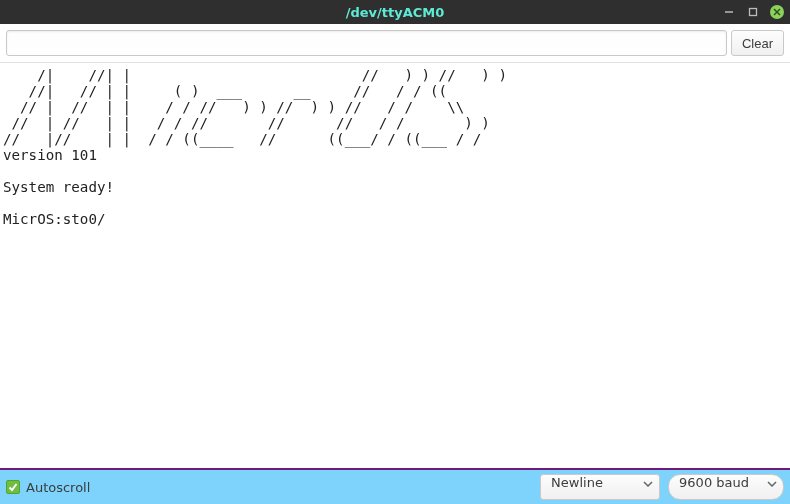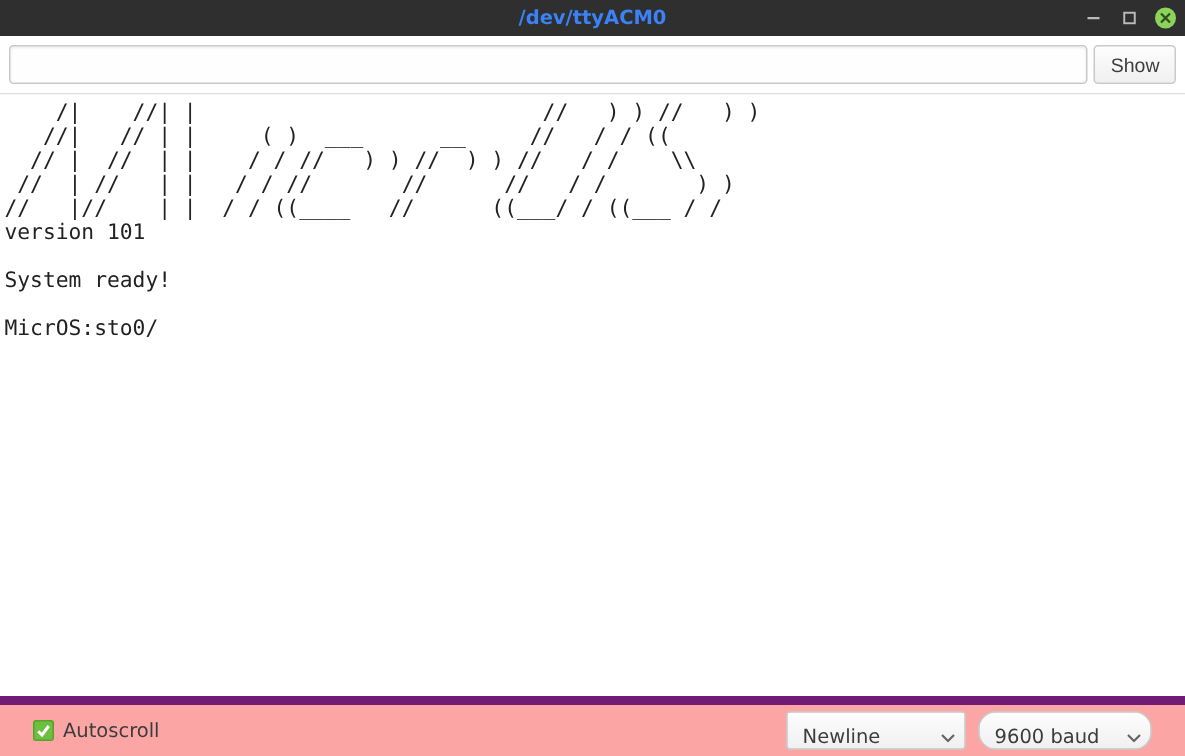--- a/index.html
+++ b/index.html
@@ -10,21 +10,21 @@
     color: #3c3c3c;
     width: 790px;
     height: 504px;
     overflow: hidden;
     display: flex;
     flex-direction: column;
   }
   
   .titlebar {
     background: #2f2f2f;
-    color: #3b82f6;
+    color: #5eead4;
     height: 24px;
     display: flex;
     align-items: center;
     justify-content: center;
     position: relative;
     font-weight: bold;
     font-size: 13px;
   }
   .titlebar-controls {
     position: absolute;
@@ -89,24 +89,24 @@
     font-size: 14.2px;
     line-height: 16px;
     white-space: pre;
     padding: 4px 4px 4px 3px;
     color: #222;
   }
   
   .bottom-bar {
     display: flex;
     align-items: center;
-    padding: 4px 22px;
+    padding: 4px 6px;
     gap: 8px;
-    background: #fca5a5;
-    border-top: 6px solid #701a75;
+    background: #7dd3fc;
+    border-top: 2px solid #701a75;
   }
   .bottom-bar .spacer { flex: 1; }
   .checkbox {
     display: inline-flex;
     align-items: center;
     gap: 6px;
     cursor: pointer;
     font-size: 13px;
     color: #3c3c3c;
   }
@@ -122,21 +122,21 @@
     border-color: #57a22d;
   }
   .checkbox.checked .box svg { display: block; }
   .checkbox .box svg { display: none; width: 10px; height: 10px; }
   .select {
     height: 26px;
     border: 1px solid #c9c9c9;
     border-radius: 3px;
     background: linear-gradient(#fdfdfd,#f0f0f0);
     display: inline-flex;
-    align-items: flex-end;
+    align-items: flex-start;
     padding: 0 6px 0 10px;
     gap: 18px;
     font-size: 13px;
     cursor: pointer;
     min-width: 100px;
     justify-content: space-between;
   }
   .select .chev {
     color: #666;
   }
@@ -161,21 +161,21 @@
       <svg width="8" height="8" viewBox="0 0 8 8">
           <line x1="1" y1="1" x2="7" y2="7" stroke="#2f4f1a" stroke-width="1.5"></line>
           <line x1="7" y1="1" x2="1" y2="7" stroke="#2f4f1a" stroke-width="1.5"></line>
         </svg>
     </span>
   </div>
 </div>
 
 <div class="send-row">
   <input type="text" value="" style="">
-  <button class="btn">Show</button>
+  <button class="btn">Clear</button>
 </div>
 
 <div class="console">
   <pre>    /|    //| |                           //   ) ) //   ) )
    //|   // | |     ( )  ___      __     //   / / ((
   // |  //  | |    / / //   ) ) //  ) ) //   / /    \\
  //  | //   | |   / / //       //      //   / /       ) )
 //   |//    | |  / / ((____   //      ((___/ / ((___ / /
 version 101
 

